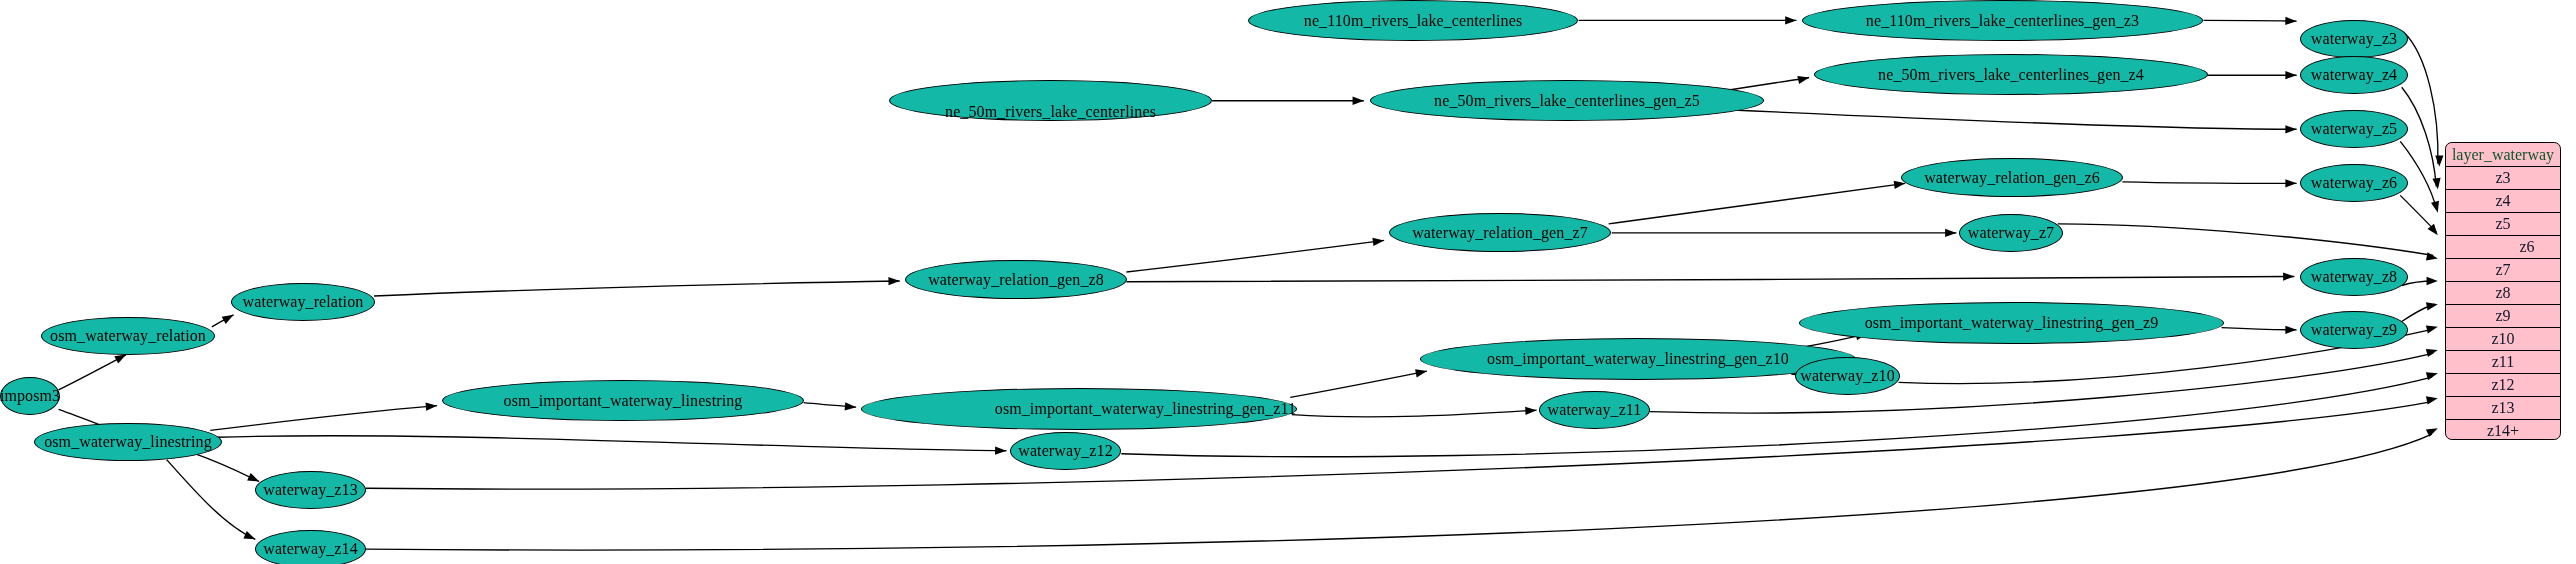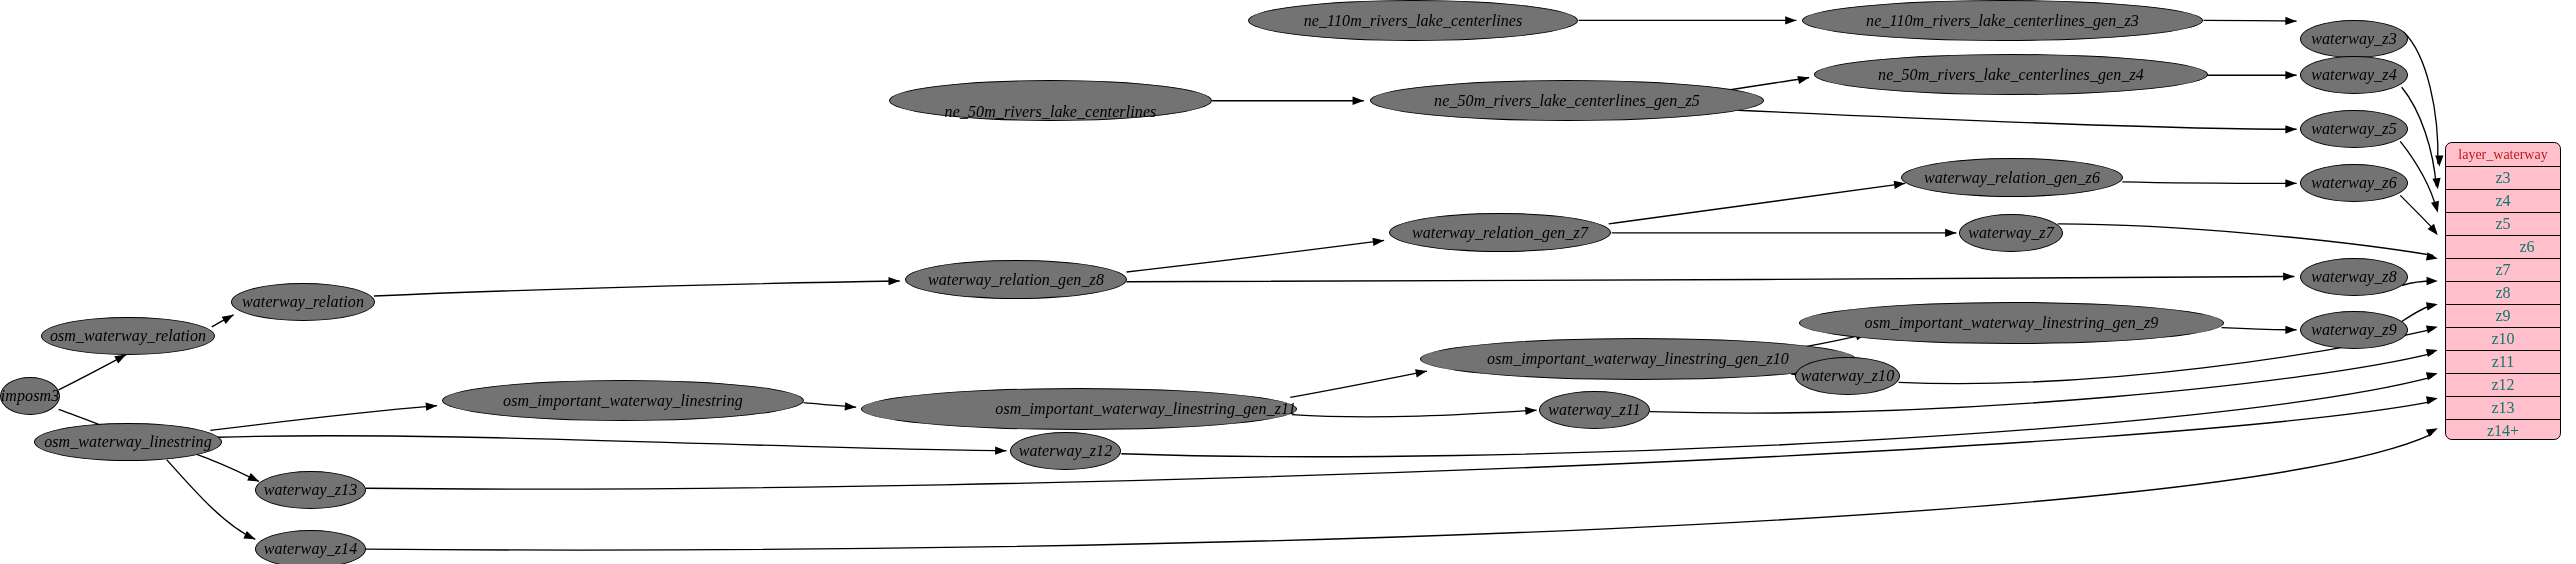--- a/index.html
+++ b/index.html
@@ -1,28 +1,28 @@
 <!DOCTYPE html>
 <html style="font-size:12px"><head>
 <meta charset="utf-8">
 <style>
   html,body{margin:0;padding:0;background:#ffffff;}
   #canvas{position:relative;width:2576px;height:565px;background:#ffffff;
           font-family:"Liberation Serif","DejaVu Serif",serif;overflow:hidden;}
   #edges{position:absolute;left:0;top:0;width:2576px;height:565px;}
   .node{position:absolute;display:flex;align-items:center;justify-content:center;
         box-sizing:border-box;border:1.2px solid #000;border-radius:50%;
-        background:#737373;color:#000;white-space:nowrap;font-style:italic;}
+        background:#14b8a6;color:#000;white-space:nowrap;}
   .node span{font-size:16px;line-height:1;letter-spacing:0.1px;}
   .tbl{position:absolute;box-sizing:border-box;border:1.2px solid #000;
        border-radius:6.8px;background:#ffc0cb;overflow:hidden;}
   .tbl-head{display:flex;align-items:center;justify-content:center;
-            font-size:14px;color:#b91c1c;box-sizing:border-box;}
+            font-size:16px;color:#14532d;box-sizing:border-box;}
   .tbl-row{display:flex;align-items:center;justify-content:center;
-           font-size:16px;color:#0f766e;box-sizing:border-box;
+           font-size:16px;color:#0f172a;box-sizing:border-box;
            border-top:1.2px solid #000;}
 </style>
 </head>
 <body>
 
 <div id="canvas">
 
   <svg id="edges" viewBox="0 0 3430 752" xmlns="http://www.w3.org/2000/svg">
       <path d="M78,519 C110,503 142,486 168,472" fill="none" stroke="#000" stroke-width="1.8"></path>
       <polygon points="168,472 157.40048252785996,483.95408839509724 152.18538447447477,474.2689062959533" fill="#000"></polygon>

